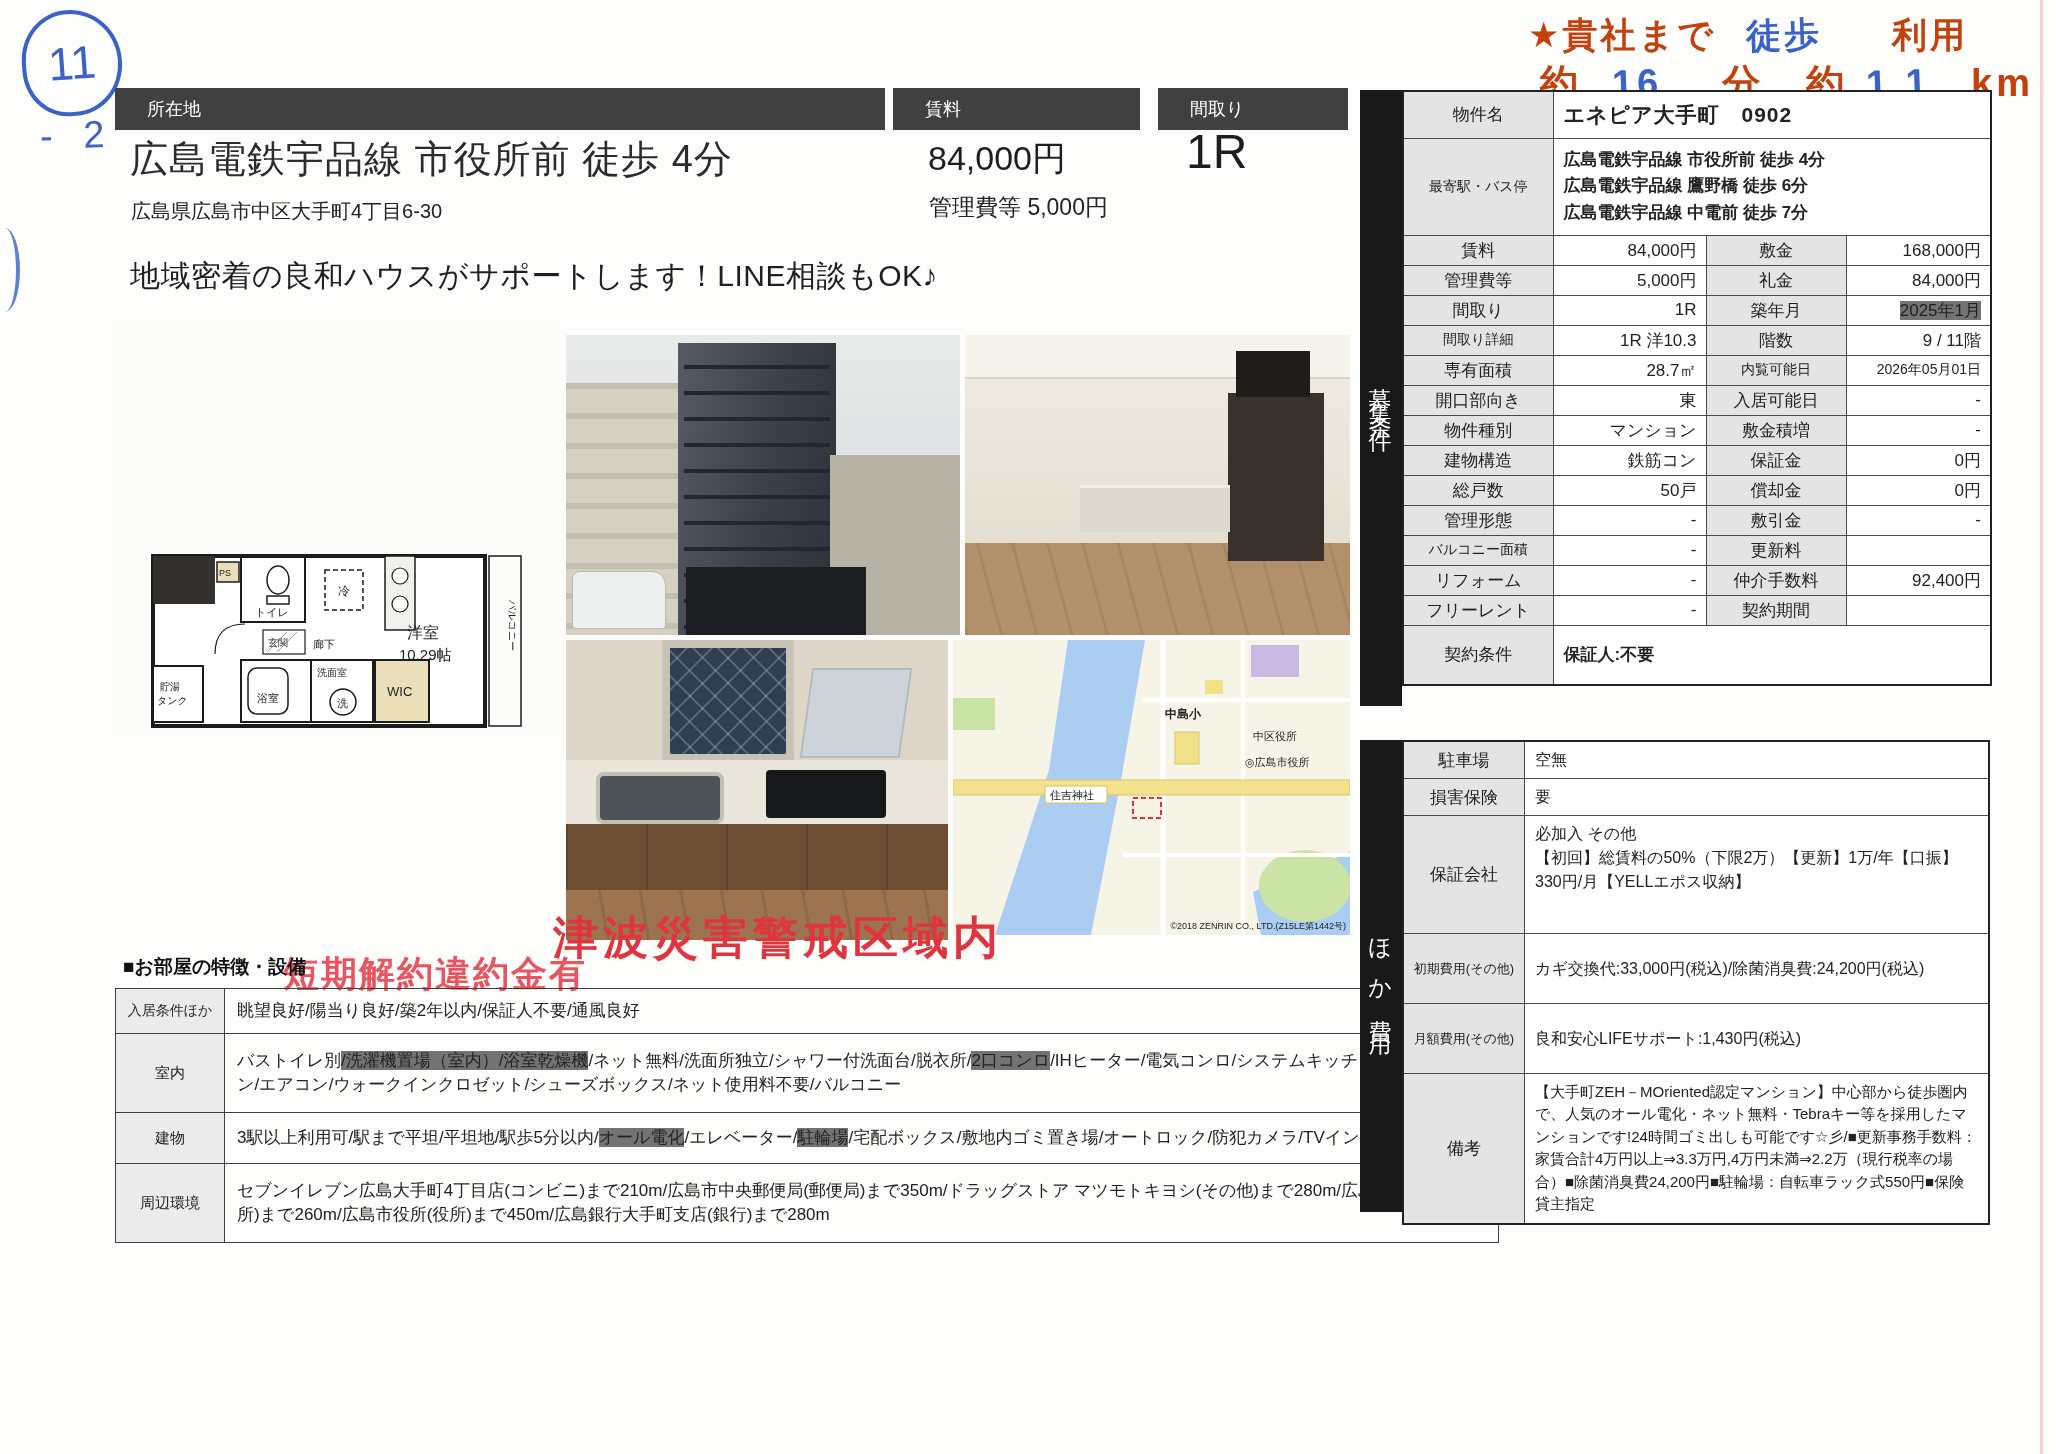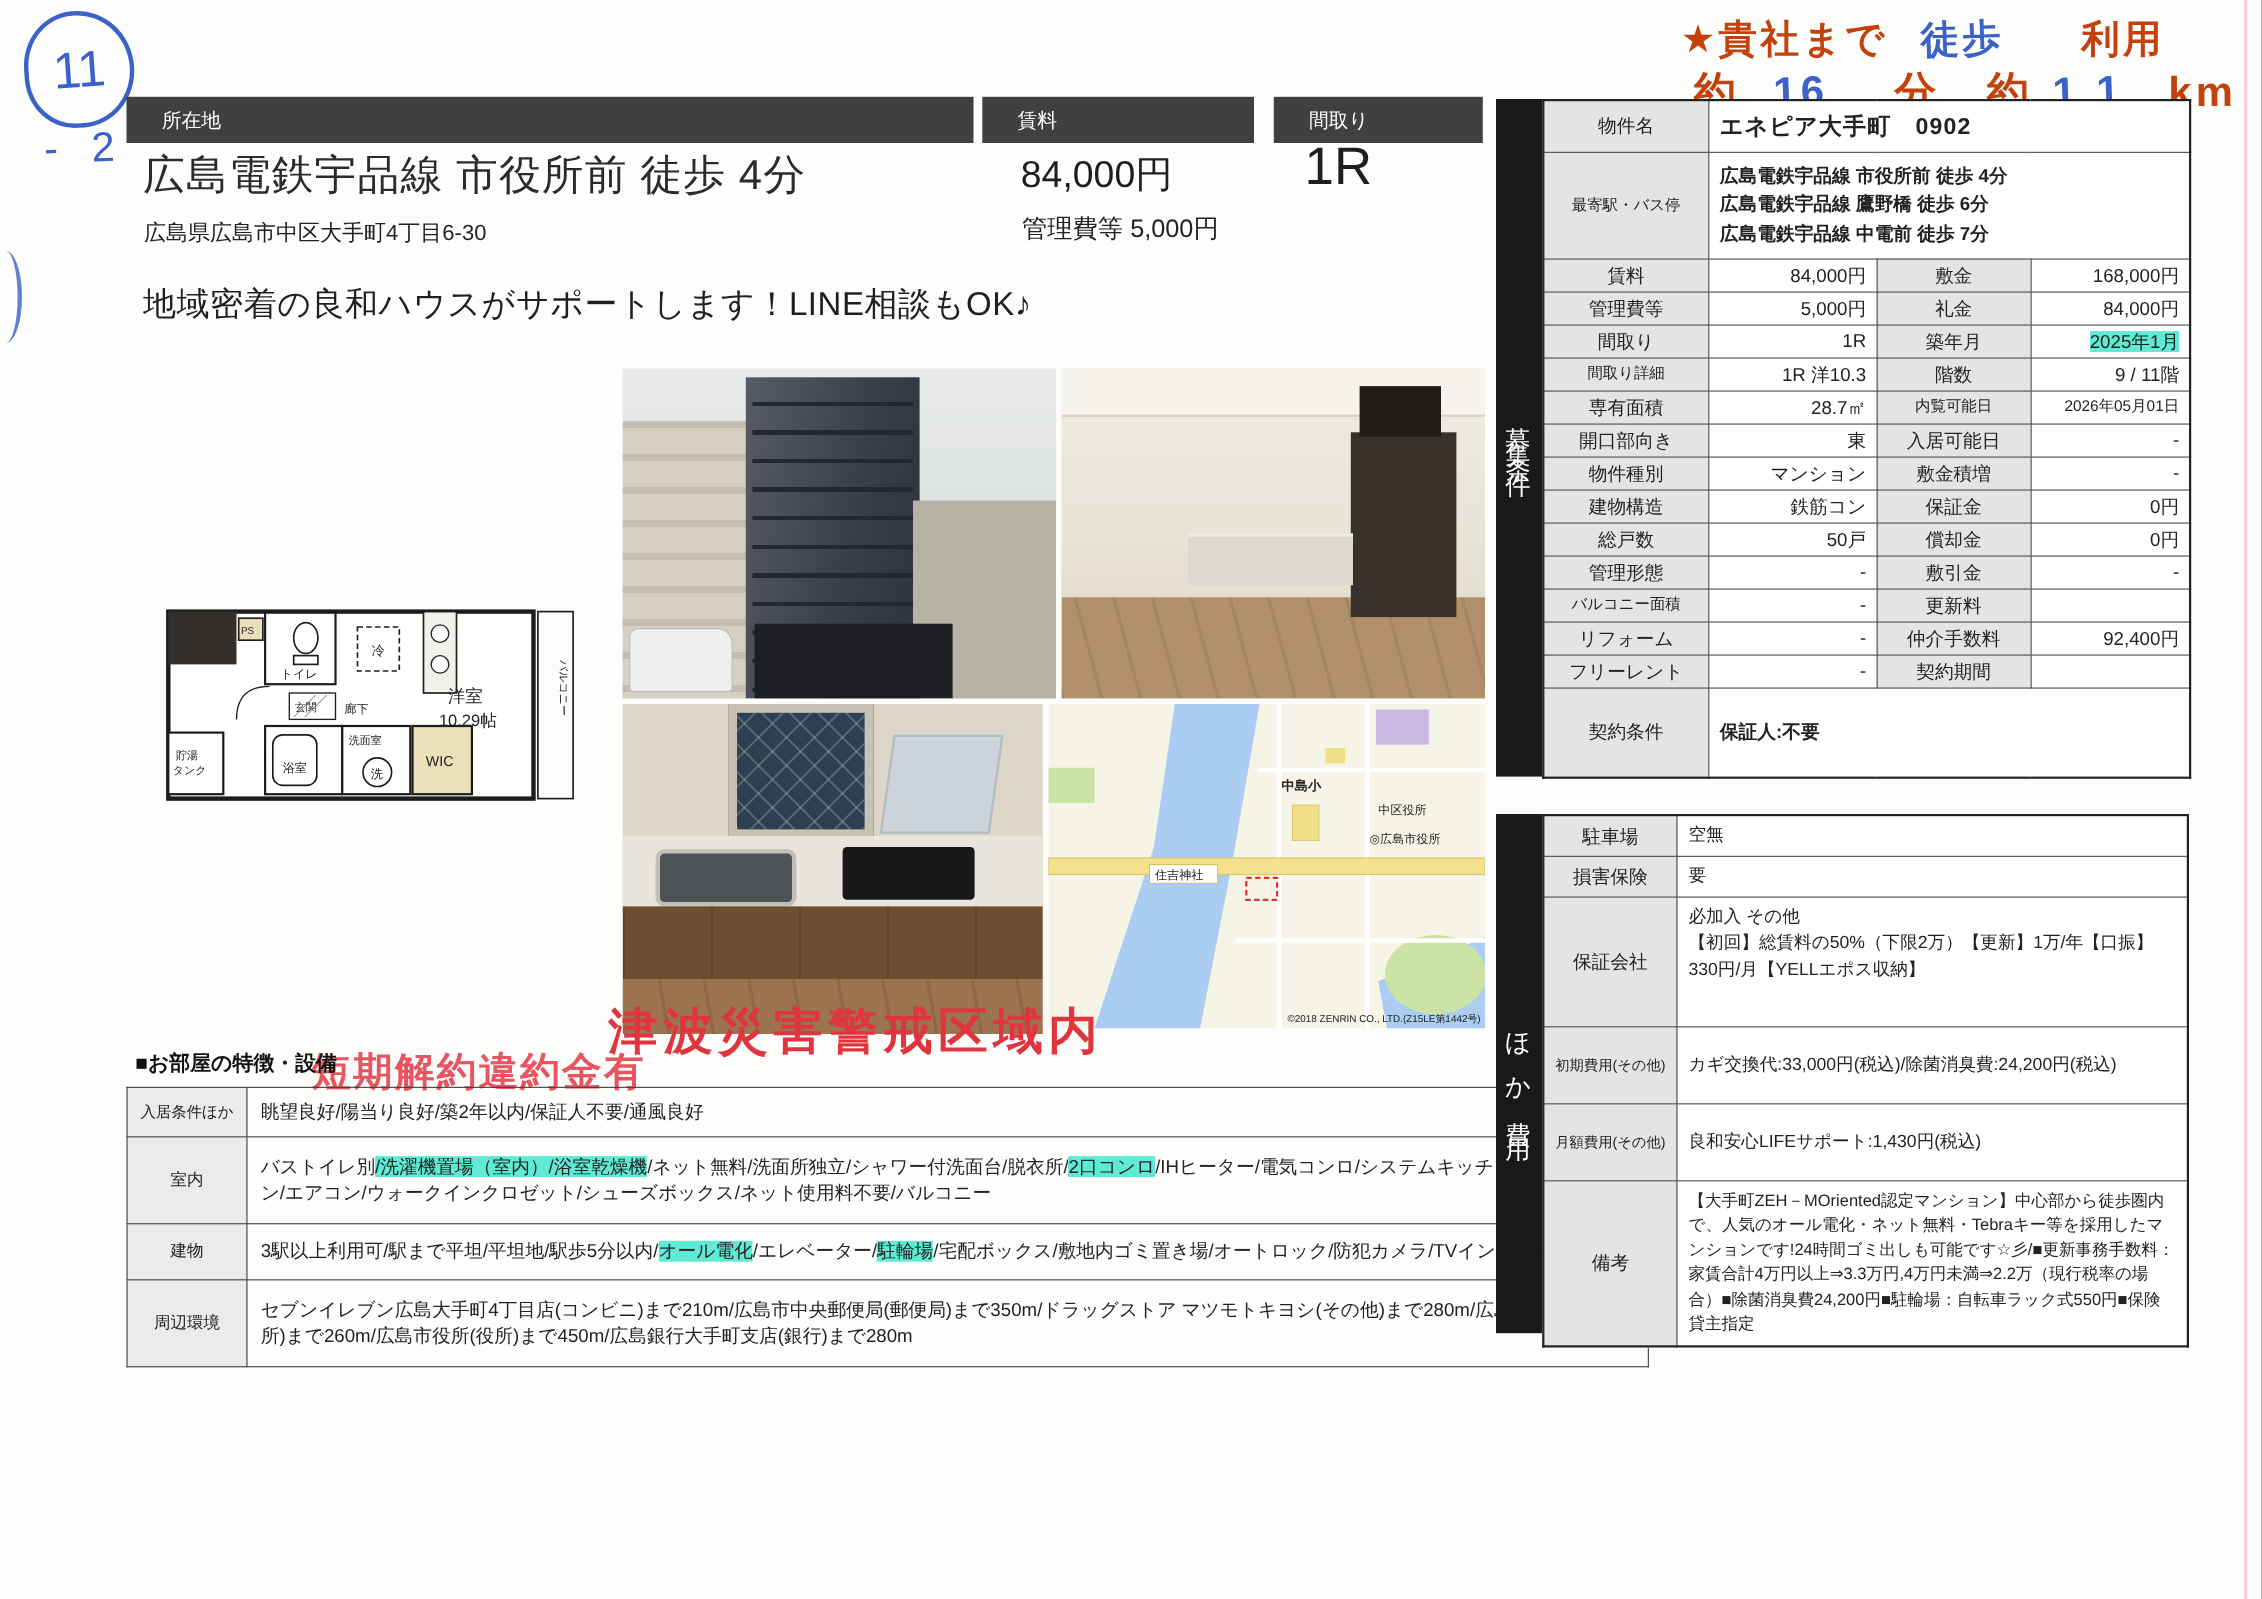--- a/index.html
+++ b/index.html
@@ -44,21 +44,21 @@
   .planbox{left:115px;top:320px;width:445px;height:412px;background:#fcfcfa;}
 
   
   .feat-title{left:123px;top:954px;font-size:19px;font-weight:bold;color:#111;}
   table{border-collapse:collapse;}
   .feat{left:115px;top:988px;width:1384px;table-layout:fixed;}
   .feat td{border:1px solid #3f3f3f;font-size:17px;line-height:1.42;vertical-align:middle;}
   .feat td.lab{width:104px;background:#ebebeb;text-align:center;font-size:15px;padding:2px;}
   .feat td.val{padding:5px 12px;}
   .h42{height:40px;} .h76{height:74px;} .h48{height:46px;}
-  .hl{background:#5eead4;}
+  .hl{background:#737373;}
 
   
   .blackbar{background:#191919;color:#fff;display:flex;align-items:center;justify-content:center;}
   .blackbar span{writing-mode:vertical-rl;text-orientation:upright;letter-spacing:14px;font-size:23px;}
   .bb1{left:1360px;top:90px;width:42px;height:616px;}
   .bb2{left:1360px;top:740px;width:42px;height:472px;}
   .spec{left:1402px;top:90px;width:588px;table-layout:fixed;background:#fff;}
   .spec2{left:1402px;top:740px;width:588px;table-layout:fixed;background:#fff;}
   .spec td,.spec2 td{border:1px solid #4a4a4a;font-size:17px;vertical-align:middle;}
   .spec{border:2px solid #222;} .spec2{border:2px solid #222;}
@@ -334,21 +334,21 @@
       <td class="num">-</td>
       <td class="lab">仲介手数料</td>
       <td class="num">92,400円</td>
     </tr>
     <tr style="height:30px">
       <td class="lab">フリーレント</td>
       <td class="num">-</td>
       <td class="lab">契約期間</td>
       <td class="num"></td>
     </tr>
-    <tr style="height:82px">
+    <tr style="height:60px">
       <td class="lab">契約条件</td>
       <td class="txt" colspan="3">保証人:不要</td>
     </tr>
   </tbody>
     </table>
 
   <div class="abs blackbar bb2">
       <span>ほか費用</span>
     </div>
   <table class="abs spec2">

